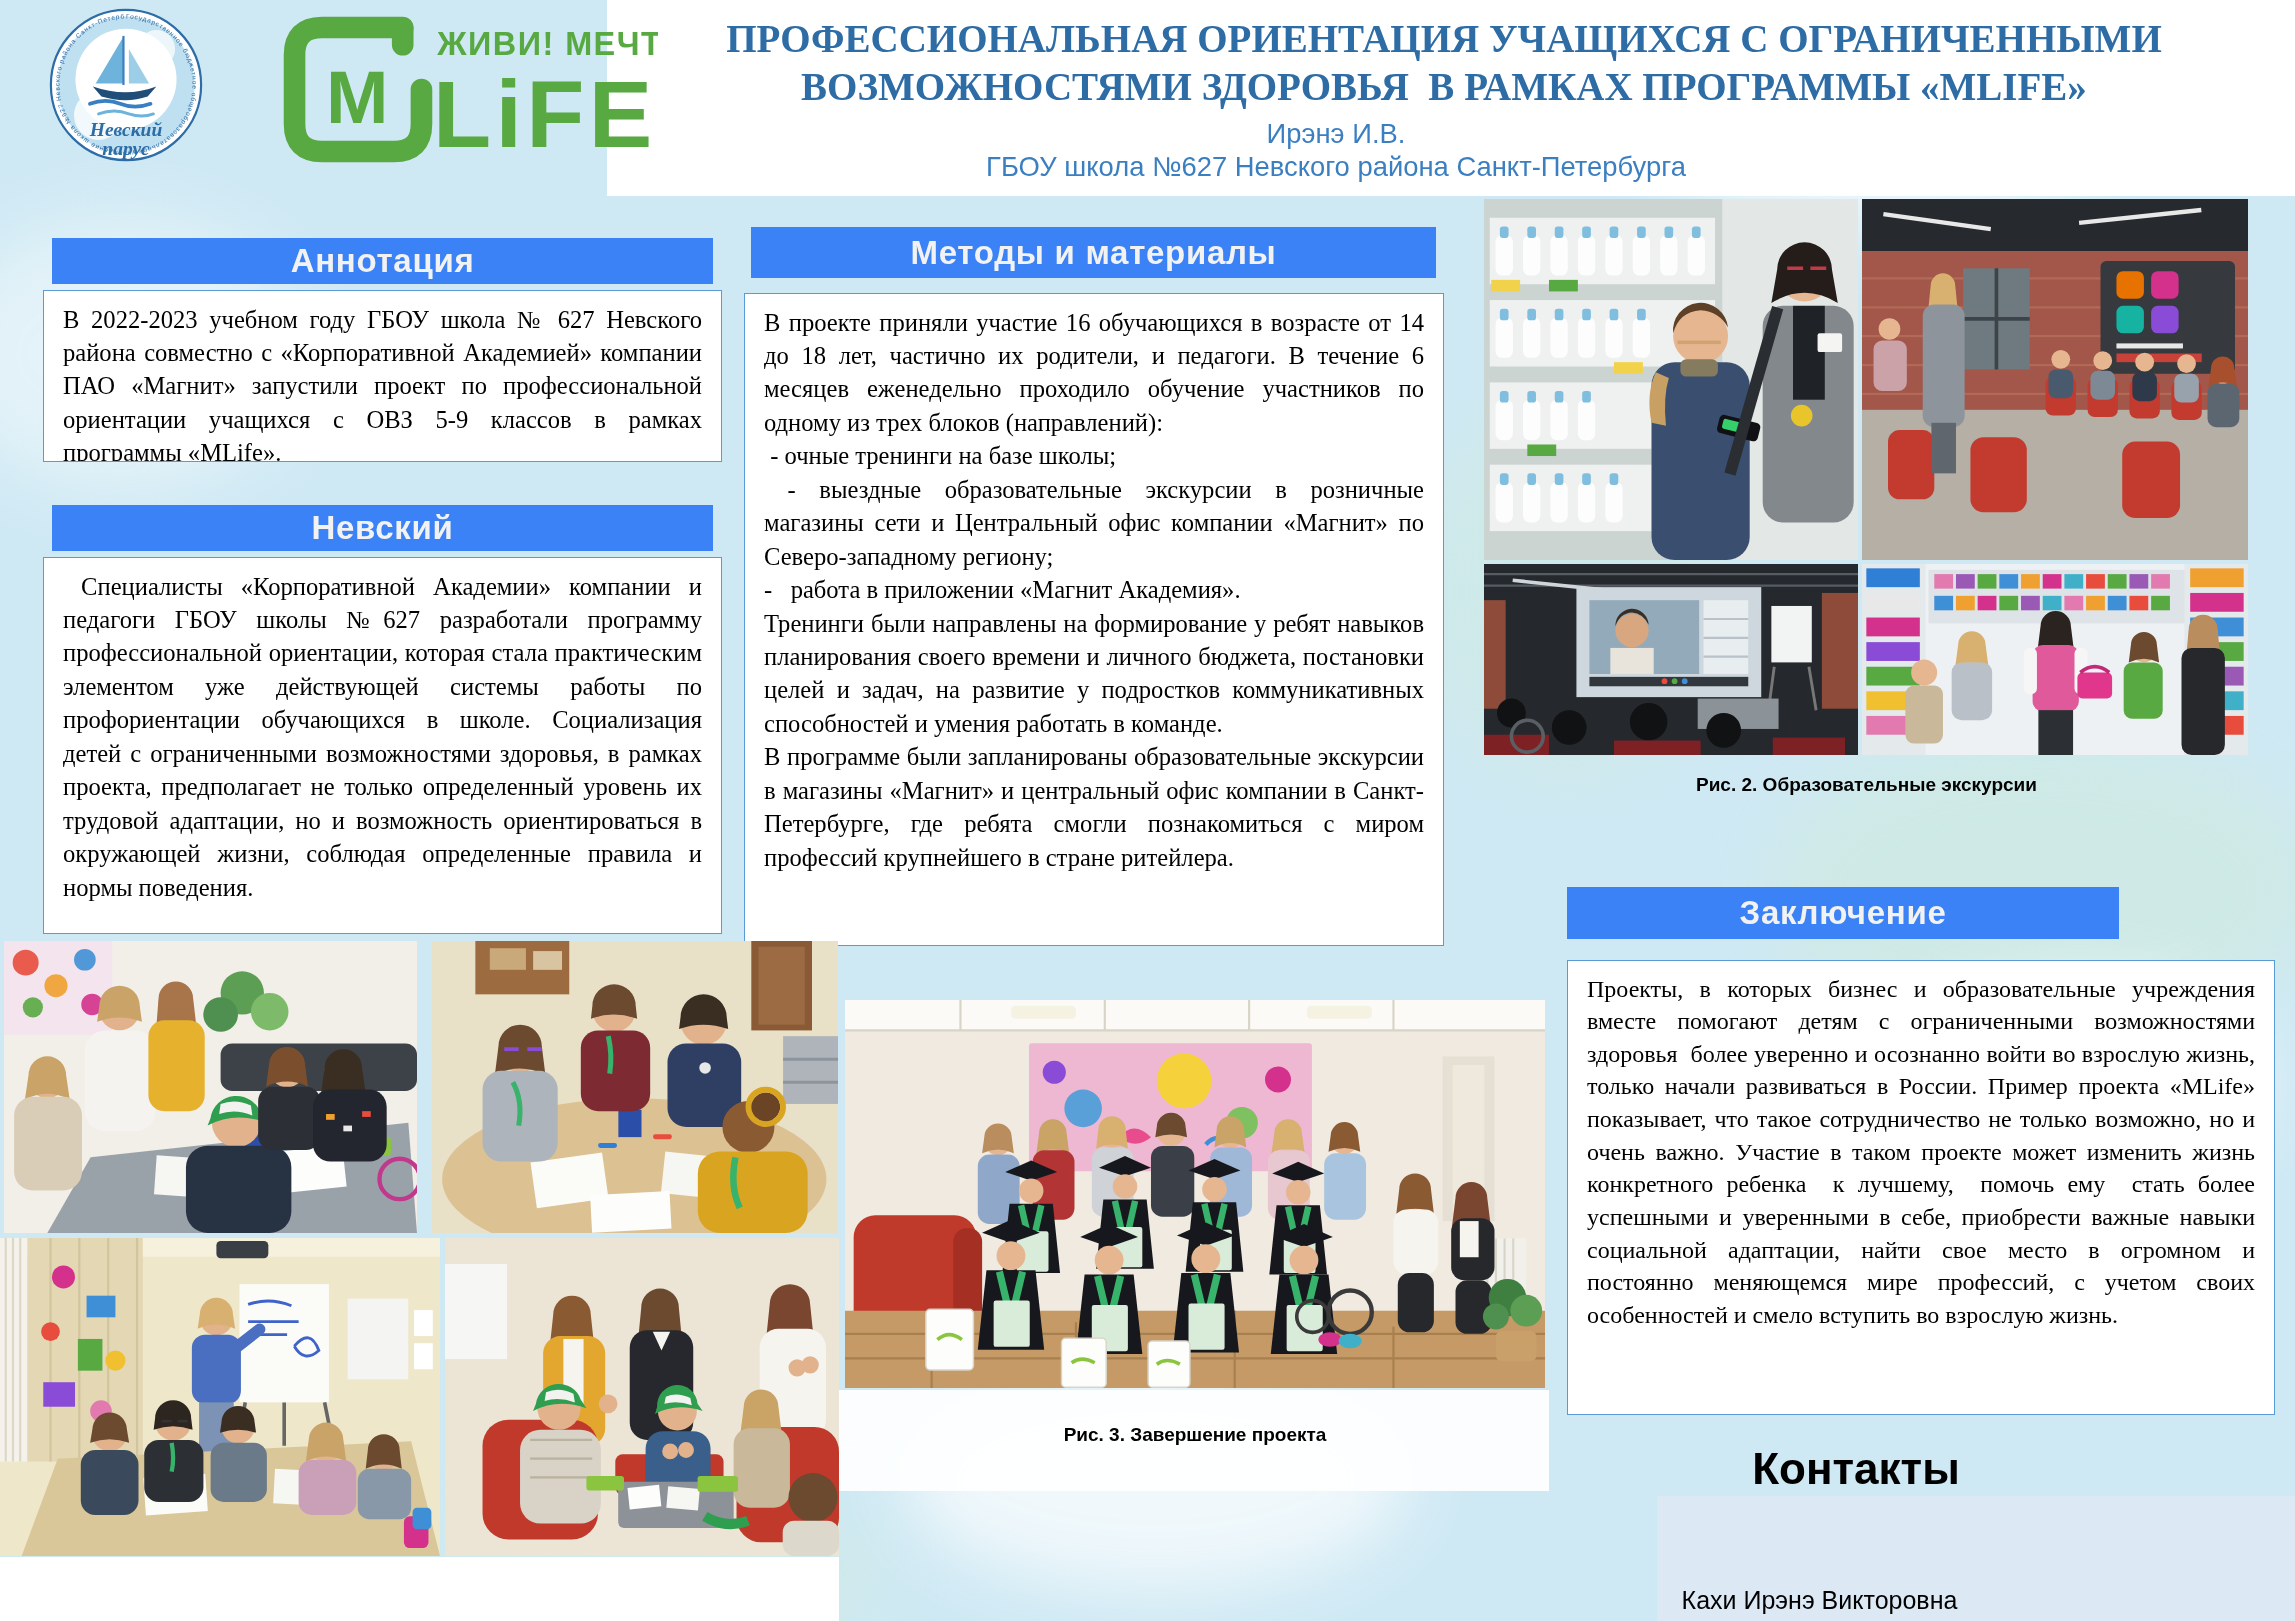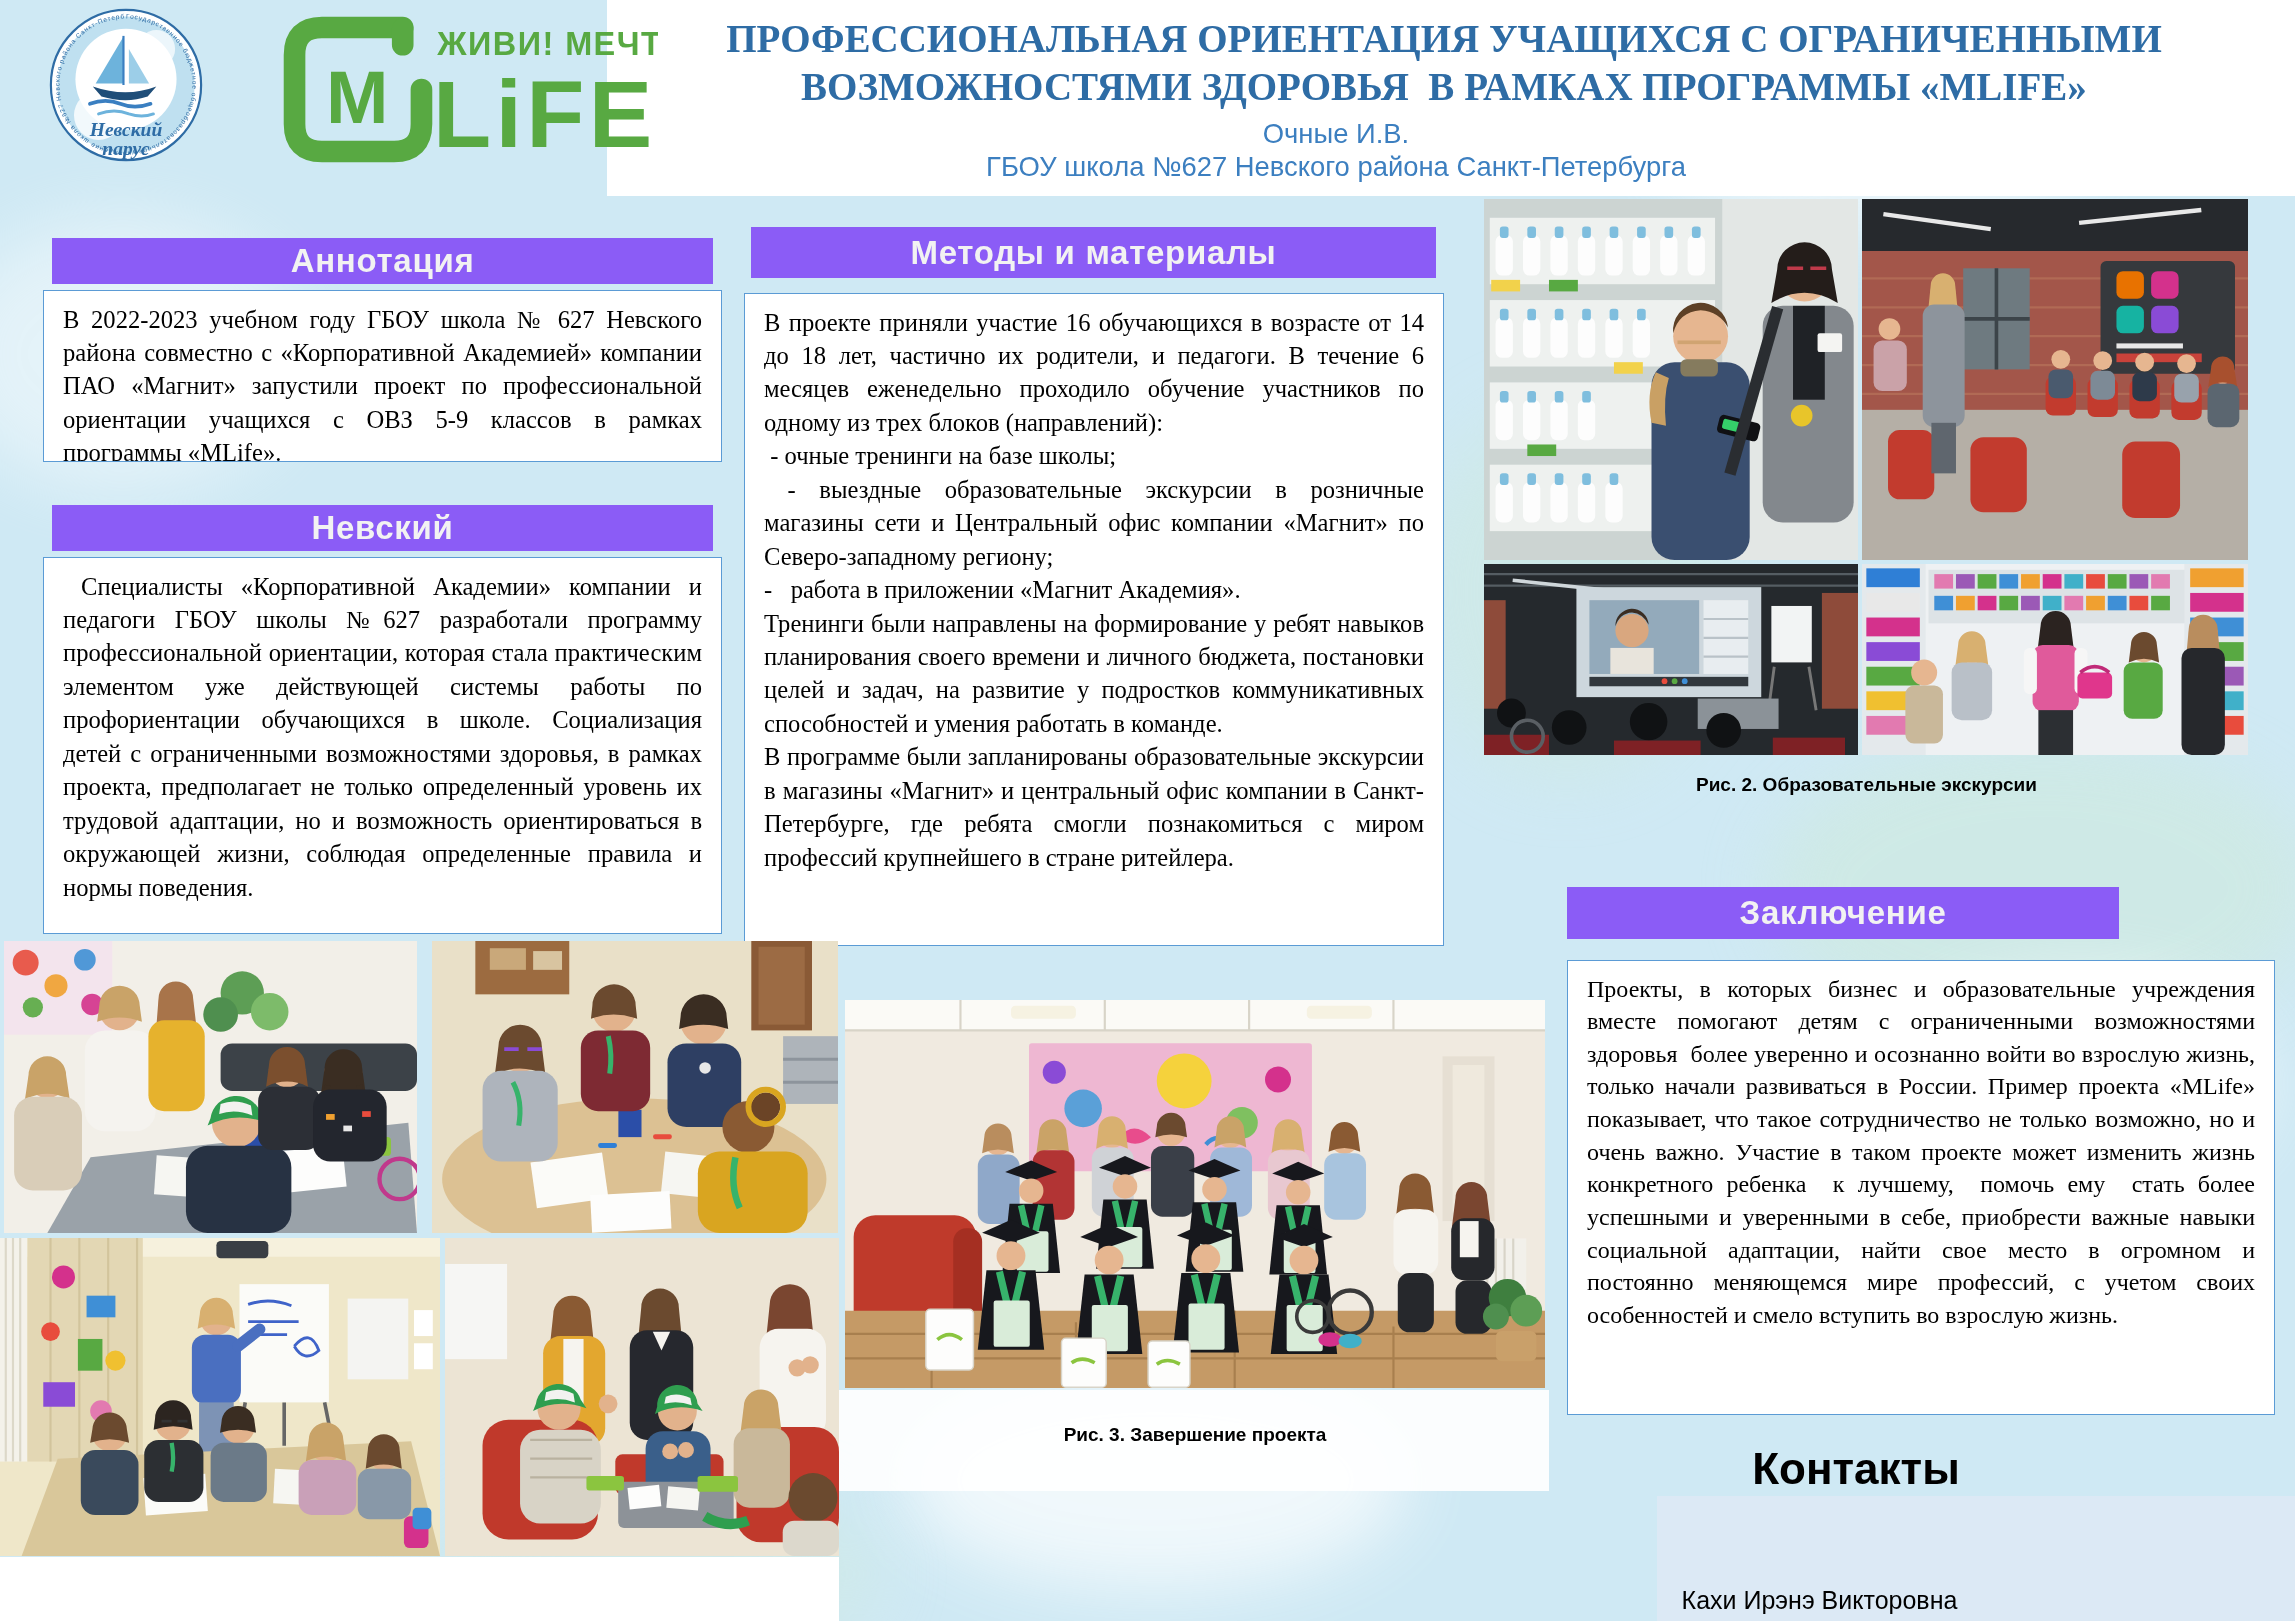--- a/index.html
+++ b/index.html
@@ -5,21 +5,21 @@
   html,body{margin:0;padding:0;background:#b8d9e8;}
   .poster{position:relative;width:2295px;height:1621px;background:#cfe9f4;overflow:hidden;
           font-family:"Liberation Sans",sans-serif;}
   .abs{position:absolute;}
   
   .band-white{background:#ffffff;}
   .blob{border-radius:50%;filter:blur(33px);}
   .blob.w{background:rgba(255,255,255,.85);}
   .blob.t{background:rgba(206,234,222,.9);}
   
-  .banner{background:#8b5cf6;color:#F2F2F2;display:flex;align-items:center;justify-content:center;
+  .banner{background:#3b82f6;color:#F2F2F2;display:flex;align-items:center;justify-content:center;
           font-weight:bold;font-size:33px;letter-spacing:0.7px;font-family:"Liberation Sans",sans-serif;}
   
   .tbox{background:#ffffff;border:1.4px solid #5B9BD5;box-sizing:border-box;padding:11.6px 19px;
         font-family:"Liberation Serif",serif;font-size:24.6px;line-height:1.36;color:#000;
         text-align:justify;white-space:pre-wrap;overflow:hidden;}
   .title-line{white-space:pre;text-align:center;color:#2E6CA5;font-family:"Liberation Serif",serif;
               font-weight:bold;font-size:39px;line-height:45px;}
   .subt{text-align:center;color:#3C7FC0;font-size:27.4px;line-height:33px;}
   .caption{font-weight:bold;font-size:19px;color:#000;text-align:center;}
   .photo{overflow:hidden;background:#ddd;}
@@ -77,21 +77,21 @@
         <path d="M166,22 L166,44" stroke="#58A942" stroke-width="30" stroke-linecap="round"></path>
         <text x="103" y="152" text-anchor="middle" font-size="104" font-weight="bold" fill="#58A942" font-family="Liberation Sans,sans-serif">М</text>
       </g>
       <text x="214" y="58" font-size="45" font-weight="bold" fill="#58A942" letter-spacing="2" font-family="Liberation Sans,sans-serif">ЖИВИ! МЕЧТАЙ!</text>
       <text x="208" y="186" font-size="132" font-weight="bold" fill="#58A942" letter-spacing="6" font-family="Liberation Sans,sans-serif">LiFE</text>
     </svg>
   </div>
 
   <div class="abs title-line" style="left:664px;top:16px;width:1560px;">ПРОФЕССИОНАЛЬНАЯ ОРИЕНТАЦИЯ УЧАЩИХСЯ С ОГРАНИЧЕННЫМИ</div>
   <div class="abs title-line" style="left:664px;top:64px;width:1560px;">ВОЗМОЖНОСТЯМИ ЗДОРОВЬЯ  В РАМКАХ ПРОГРАММЫ «MLIFE»</div>
-  <div class="abs subt" style="left:650px;top:117px;width:1372px;">Очные И.В.</div>
+  <div class="abs subt" style="left:650px;top:117px;width:1372px;">Ирэнэ И.В.</div>
   <div class="abs subt" style="left:650px;top:150px;width:1372px;">ГБОУ школа №627 Невского района Санкт-Петербурга</div>
 
   <div class="abs banner" style="left:52px;top:238px;width:661px;height:46px;">Аннотация</div>
   <div class="abs tbox" style="left:43px;top:290px;width:679px;height:172px;">В 2022-2023 учебном году ГБОУ школа № 627 Невского района совместно с «Корпоративной Академией» компании ПАО «Магнит» запустили проект по профессиональной ориентации учащихся с ОВЗ 5-9 классов в рамках программы «MLife».</div>
 
   <div class="abs banner" style="left:52px;top:505px;width:661px;height:46px;">Невский</div>
   <div class="abs tbox" style="left:43px;top:557px;width:679px;height:377px;"> Специалисты «Корпоративной Академии» компании и педагоги ГБОУ школы №627 разработали программу профессиональной ориентации, которая стала практическим элементом уже действующей системы работы по профориентации обучающихся в школе. Социализация детей с ограниченными возможностями здоровья, в рамках проекта, предполагает не только определенный уровень их трудовой адаптации, но и возможность ориентироваться в окружающей жизни, соблюдая определенные правила и нормы поведения.</div>
 
   <div class="abs banner" style="left:751px;top:227px;width:685px;height:51px;">Методы и материалы</div>
   <div class="abs tbox" style="left:744px;top:293px;width:700px;height:653px;">В проекте приняли участие 16 обучающихся в возрасте от 14 до 18 лет, частично их родители, и педагоги. В течение 6 месяцев еженедельно проходило обучение участников по одному из трех блоков (направлений):

